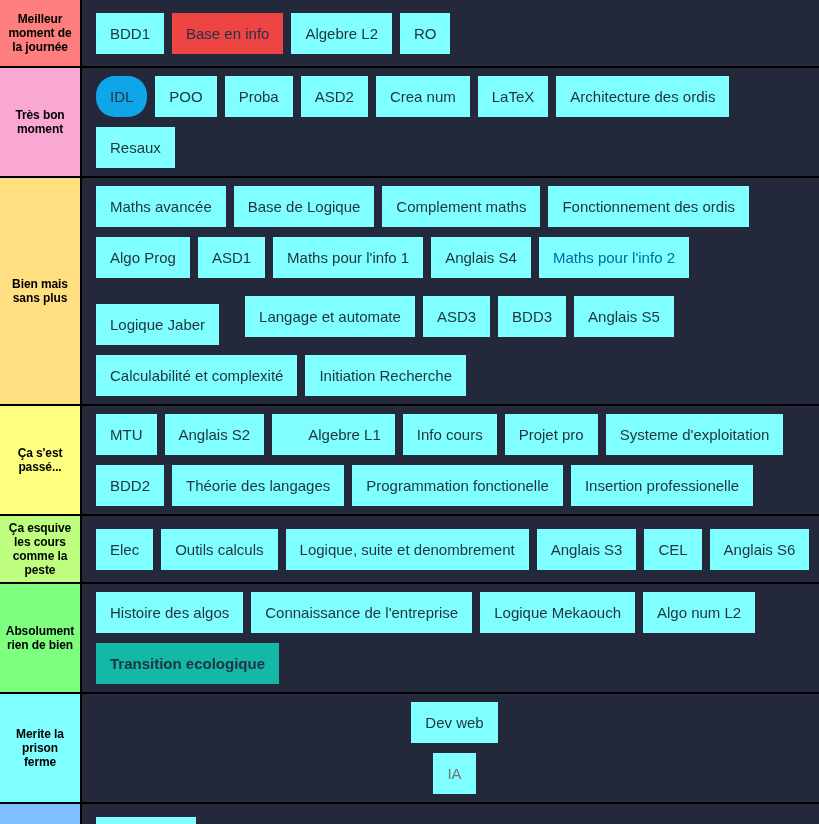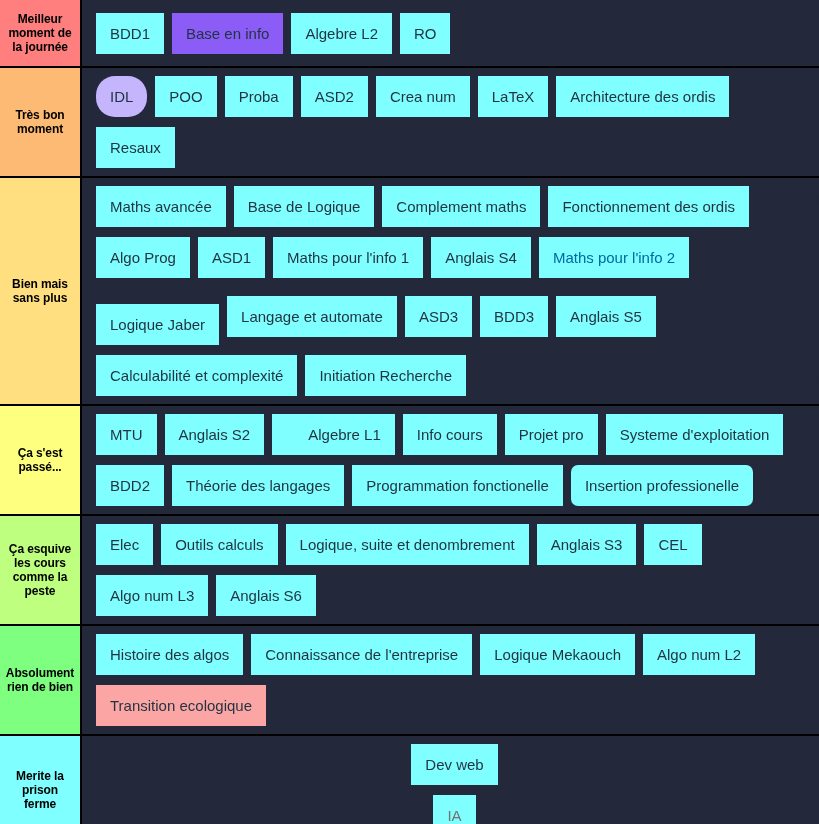--- a/index.html
+++ b/index.html
@@ -74,29 +74,29 @@
   }
 </style>
 </head>
 <body>
 
 <div id="tierlist" style="background: rgb(27, 31, 43);">
     <div class="tier-row" style="background: rgb(35, 40, 58); border-bottom-color: rgb(0, 0, 0);">
       <div class="tier-label" style="background: rgb(255, 127, 127); border-right-color: rgb(0, 0, 0);">Meilleur moment de la journée</div>
       <div class="tier-items" style="background: rgb(35, 40, 58);">
         <div class="tier-item" style="background: rgb(127, 255, 255); color: rgb(31, 51, 64);">BDD1</div>
-        <div class="tier-item" style="background: #8b5cf6; color: rgb(31, 51, 64);">Base en info</div>
+        <div class="tier-item" style="background: #ef4444; color: rgb(31, 51, 64);">Base en info</div>
         <div class="tier-item" style="background: rgb(127, 255, 255); color: rgb(31, 51, 64);">Algebre L2</div>
         <div class="tier-item" style="background: rgb(127, 255, 255); color: rgb(31, 51, 64);">RO</div>
       </div>
     </div>
     <div class="tier-row" style="background: rgb(35, 40, 58); border-bottom-color: rgb(0, 0, 0);">
-      <div class="tier-label" style="background: #fdba74; border-right-color: rgb(0, 0, 0);">Très bon moment</div>
+      <div class="tier-label" style="background: #f9a8d4; border-right-color: rgb(0, 0, 0);">Très bon moment</div>
       <div class="tier-items" style="background: rgb(35, 40, 58);">
-        <div class="tier-item" style="background: #c4b5fd; color: rgb(31, 51, 64); border-radius: 19px;">IDL</div>
+        <div class="tier-item" style="background: #0ea5e9; color: rgb(31, 51, 64); border-radius: 19px;">IDL</div>
         <div class="tier-item" style="background: rgb(127, 255, 255); color: rgb(31, 51, 64);">POO</div>
         <div class="tier-item" style="background: rgb(127, 255, 255); color: rgb(31, 51, 64);">Proba</div>
         <div class="tier-item" style="background: rgb(127, 255, 255); color: rgb(31, 51, 64);">ASD2</div>
         <div class="tier-item" style="background: rgb(127, 255, 255); color: rgb(31, 51, 64);">Crea num</div>
         <div class="tier-item" style="background: rgb(127, 255, 255); color: rgb(31, 51, 64);">LaTeX</div>
         <div class="tier-item" style="background: rgb(127, 255, 255); color: rgb(31, 51, 64);">Architecture des ordis</div>
         <div class="tier-item" style="background: rgb(127, 255, 255); color: rgb(31, 51, 64);">Resaux</div>
       </div>
     </div>
     <div class="tier-row" style="background: rgb(35, 40, 58); border-bottom-color: rgb(0, 0, 0);">
@@ -105,63 +105,62 @@
         <div class="tier-item" style="background: rgb(127, 255, 255); color: rgb(31, 51, 64);">Maths avancée</div>
         <div class="tier-item" style="background: rgb(127, 255, 255); color: rgb(31, 51, 64);">Base de Logique</div>
         <div class="tier-item" style="background: rgb(127, 255, 255); color: rgb(31, 51, 64);">Complement maths</div>
         <div class="tier-item" style="background: rgb(127, 255, 255); color: rgb(31, 51, 64);">Fonctionnement des ordis</div>
         <div class="tier-item" style="background: rgb(127, 255, 255); color: rgb(31, 51, 64);">Algo Prog</div>
         <div class="tier-item" style="background: rgb(127, 255, 255); color: rgb(31, 51, 64);">ASD1</div>
         <div class="tier-item" style="background: rgb(127, 255, 255); color: rgb(31, 51, 64);">Maths pour l'info 1</div>
         <div class="tier-item" style="background: rgb(127, 255, 255); color: rgb(31, 51, 64);">Anglais S4</div>
         <div class="tier-item" style="background: rgb(127, 255, 255); color: #0369a1;">Maths pour l'info 2</div>
         <div class="tier-item" style="background: rgb(127, 255, 255); color: rgb(31, 51, 64); margin-top: 16px;">Logique Jaber</div>
-        <div class="tier-item" style="background: rgb(127, 255, 255); color: rgb(31, 51, 64);">Langage et automate</div>
+        <div class="tier-item" style="background: rgb(127, 255, 255); color: rgb(31, 51, 64); margin-left: 18px;">Langage et automate</div>
         <div class="tier-item" style="background: rgb(127, 255, 255); color: rgb(31, 51, 64);">ASD3</div>
         <div class="tier-item" style="background: rgb(127, 255, 255); color: rgb(31, 51, 64);">BDD3</div>
         <div class="tier-item" style="background: rgb(127, 255, 255); color: rgb(31, 51, 64);">Anglais S5</div>
         <div class="tier-item" style="background: rgb(127, 255, 255); color: rgb(31, 51, 64);">Calculabilité et complexité</div>
         <div class="tier-item" style="background: rgb(127, 255, 255); color: rgb(31, 51, 64);">Initiation Recherche</div>
       </div>
     </div>
     <div class="tier-row" style="background: rgb(35, 40, 58); border-bottom-color: rgb(0, 0, 0);">
       <div class="tier-label" style="background: rgb(255, 255, 127); border-right-color: rgb(0, 0, 0);">Ça s'est passé...</div>
       <div class="tier-items" style="background: rgb(35, 40, 58);">
         <div class="tier-item" style="background: rgb(127, 255, 255); color: rgb(31, 51, 64);">MTU</div>
         <div class="tier-item" style="background: rgb(127, 255, 255); color: rgb(31, 51, 64);">Anglais S2</div>
         <div class="tier-item" style="background: rgb(127, 255, 255); color: rgb(31, 51, 64); padding-left: 36px;">Algebre L1</div>
         <div class="tier-item" style="background: rgb(127, 255, 255); color: rgb(31, 51, 64);">Info cours</div>
         <div class="tier-item" style="background: rgb(127, 255, 255); color: rgb(31, 51, 64);">Projet pro</div>
         <div class="tier-item" style="background: rgb(127, 255, 255); color: rgb(31, 51, 64);">Systeme d'exploitation</div>
         <div class="tier-item" style="background: rgb(127, 255, 255); color: rgb(31, 51, 64);">BDD2</div>
         <div class="tier-item" style="background: rgb(127, 255, 255); color: rgb(31, 51, 64);">Théorie des langages</div>
         <div class="tier-item" style="background: rgb(127, 255, 255); color: rgb(31, 51, 64);">Programmation fonctionelle</div>
-        <div class="tier-item" style="background: rgb(127, 255, 255); color: rgb(31, 51, 64); border-radius: 7px;">Insertion professionelle</div>
+        <div class="tier-item" style="background: rgb(127, 255, 255); color: rgb(31, 51, 64);">Insertion professionelle</div>
       </div>
     </div>
     <div class="tier-row" style="background: rgb(35, 40, 58); border-bottom-color: rgb(0, 0, 0);">
       <div class="tier-label" style="background: rgb(191, 255, 127); border-right-color: rgb(0, 0, 0);">Ça esquive les cours comme la peste</div>
       <div class="tier-items" style="background: rgb(35, 40, 58);">
         <div class="tier-item" style="background: rgb(127, 255, 255); color: rgb(31, 51, 64);">Elec</div>
         <div class="tier-item" style="background: rgb(127, 255, 255); color: rgb(31, 51, 64);">Outils calculs</div>
         <div class="tier-item" style="background: rgb(127, 255, 255); color: rgb(31, 51, 64);">Logique, suite et denombrement</div>
         <div class="tier-item" style="background: rgb(127, 255, 255); color: rgb(31, 51, 64);">Anglais S3</div>
         <div class="tier-item" style="background: rgb(127, 255, 255); color: rgb(31, 51, 64);">CEL</div>
-        <div class="tier-item" style="background: rgb(127, 255, 255); color: rgb(31, 51, 64);">Algo num L3</div>
         <div class="tier-item" style="background: rgb(127, 255, 255); color: rgb(31, 51, 64);">Anglais S6</div>
       </div>
     </div>
     <div class="tier-row" style="background: rgb(35, 40, 58); border-bottom-color: rgb(0, 0, 0);">
       <div class="tier-label" style="background: rgb(127, 255, 127); border-right-color: rgb(0, 0, 0);">Absolument rien de bien</div>
       <div class="tier-items" style="background: rgb(35, 40, 58);">
         <div class="tier-item" style="background: rgb(127, 255, 255); color: rgb(31, 51, 64);">Histoire des algos</div>
         <div class="tier-item" style="background: rgb(127, 255, 255); color: rgb(31, 51, 64);">Connaissance de l'entreprise</div>
         <div class="tier-item" style="background: rgb(127, 255, 255); color: rgb(31, 51, 64);">Logique Mekaouch</div>
         <div class="tier-item" style="background: rgb(127, 255, 255); color: rgb(31, 51, 64); text-align: center;">Algo num L2</div>
-        <div class="tier-item" style="background: #fca5a5; color: rgb(31, 51, 64);">Transition ecologique</div>
+        <div class="tier-item" style="background: #14b8a6; color: rgb(31, 51, 64); font-weight: bold;">Transition ecologique</div>
       </div>
     </div>
     <div class="tier-row" style="background: rgb(35, 40, 58); border-bottom-color: rgb(0, 0, 0);">
       <div class="tier-label" style="background: rgb(127, 255, 255); border-right-color: rgb(0, 0, 0);">Merite la prison ferme</div>
       <div class="tier-items" style="background: rgb(35, 40, 58); flex-direction: column;">
         <div class="tier-item" style="background: rgb(127, 255, 255); color: rgb(31, 51, 64);">Dev web</div>
         <div class="tier-item" style="background: rgb(127, 255, 255); color: #737373;">IA</div>
       </div>
     </div>
     <div class="tier-row" style="background: rgb(35, 40, 58); border-bottom-color: rgb(0, 0, 0);">

